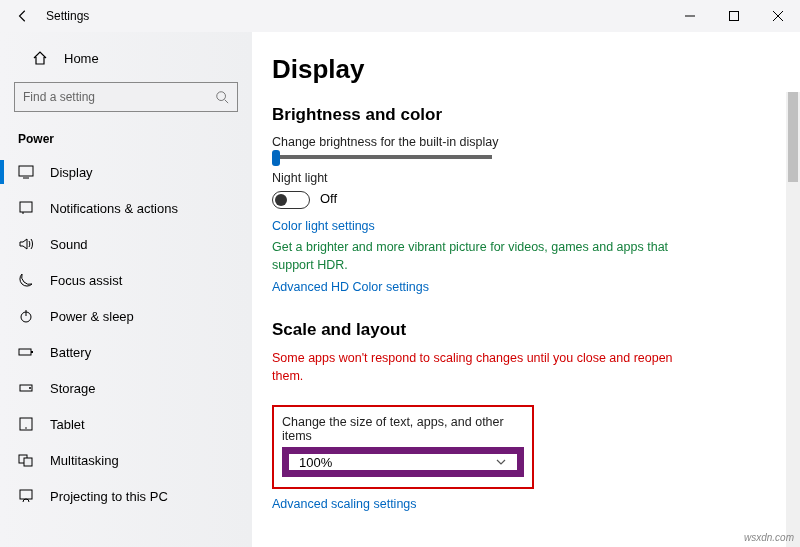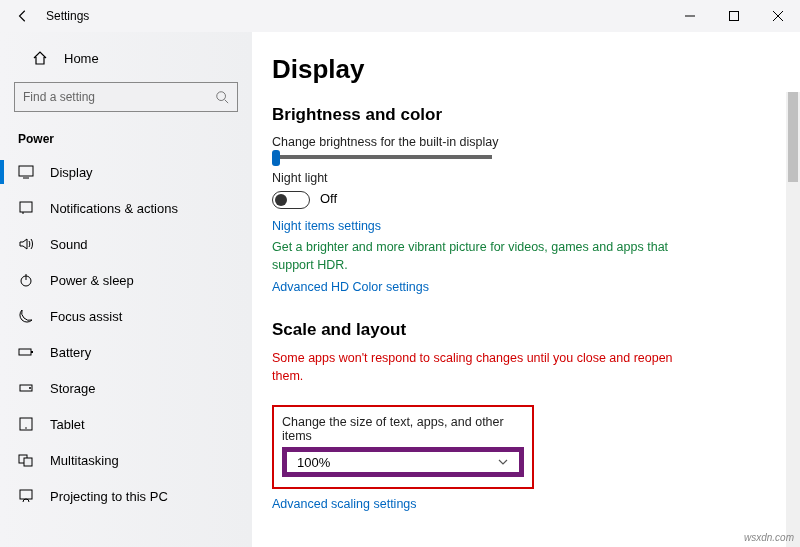--- a/index.html
+++ b/index.html
@@ -23,21 +23,21 @@
 .label { font-size:12.5px; color:#222; margin-bottom:6px; }
 .slider { width:220px; height:4px; background:#666; position:relative; margin-bottom:12px; }
 .slider .thumb { position:absolute; left:0; top:-5px; width:8px; height:16px; background:#0067c0; border-radius:3px; }
 .toggle-row { display:flex; align-items:flex-start; gap:10px; margin-bottom:10px; }
 .toggle { width:38px; height:18px; border:1px solid #333; border-radius:10px; position:relative; }
 .toggle .knob { position:absolute; left:2px; top:2px; width:12px; height:12px; background:#333; border-radius:50%; }
 .link { color:#0067c0; font-size:12.5px; margin-bottom:6px; display:block; }
 .muted { color:#15803d; font-size:12.5px; line-height:1.4; margin-bottom:6px; max-width:420px; }
 .warn { color:#d10000; font-size:12.5px; line-height:1.4; margin:4px 0 8px; max-width:420px; }
 .redbox { border:2.5px solid #d10000; padding:8px 8px 10px; width:262px;margin-top:20px; }
-.select { width:242px; height:30px; border:5px solid #701a75; display:flex; align-items:center; justify-content:space-between; padding:0 10px; font-size:13px; margin-top:4px; background:#fff; }
+.select { width:242px; height:30px; border:7px solid #701a75; display:flex; align-items:center; justify-content:space-between; padding:0 10px; font-size:13px; margin-top:4px; background:#fff; }
 .scrollbar { position:absolute; right:0; top:60px; bottom:0; width:14px; background:#f0f0f0; }
 .scrollbar .th { position:absolute; left:2px; right:2px; top:0; height:90px; background:#c0c0c0; }
 .watermark { position:absolute; right:6px; bottom:4px; font-size:10px; color:#888;font-style:italic; }
 svg { display:block; }
 </style>
 </head>
 <body>
 
 <div class="titlebar">
   <span class="back">
@@ -108,33 +108,33 @@
       <span class="ico">
           <svg width="16" height="16" viewBox="0 0 16 16">
             <path d="M2 6v4h3l4 3V3L5 6H2z M11 5c1 1 1 5 0 6 M13 3c2 2 2 8 0 10" stroke="#000" fill="none" stroke-width="1"></path>
           </svg>
         </span>
       <span>Sound</span>
     </div>
     <div class="nav-item">
       <span class="ico">
           <svg width="16" height="16" viewBox="0 0 16 16">
+            <path d="M4 2 A8 8 0 0 0 14 12 A7 7 0 0 1 4 2" stroke="#000" fill="none"></path>
+          </svg>
+        </span>
+      <span>Focus assist</span>
+    </div>
+    <div class="nav-item">
+      <span class="ico">
+          <svg width="16" height="16" viewBox="0 0 16 16">
             <circle cx="8" cy="9" r="5" stroke="#000" fill="none"></circle>
             <line x1="8" y1="2" x2="8" y2="8" stroke="#000"></line>
           </svg>
         </span>
       <span>Power &amp; sleep</span>
-    </div>
-    <div class="nav-item">
-      <span class="ico">
-          <svg width="16" height="16" viewBox="0 0 16 16">
-            <path d="M4 2 A8 8 0 0 0 14 12 A7 7 0 0 1 4 2" stroke="#000" fill="none"></path>
-          </svg>
-        </span>
-      <span>Focus assist</span>
     </div>
     <div class="nav-item">
       <span class="ico">
           <svg width="16" height="16" viewBox="0 0 16 16">
             <rect x="1" y="5" width="12" height="6" stroke="#000" fill="none"></rect>
             <rect x="13" y="7" width="2" height="2" fill="#000"></rect>
           </svg>
         </span>
       <span>Battery</span>
     </div>
@@ -184,21 +184,21 @@
     <div class="slider">
         <div class="thumb"></div>
       </div>
     <div class="label">Night light</div>
     <div class="toggle-row">
       <div class="toggle">
           <div class="knob"></div>
         </div>
       <span style="font-size:13px;">Off</span>
     </div>
-    <a class="link">Night items settings</a>
+    <a class="link">Color light settings</a>
 
     <div class="muted">Get a brighter and more vibrant picture for videos, games and apps that support HDR.</div>
     <a class="link">Advanced HD Color settings</a>
 
     <h2 style="margin-top:26px;">Scale and layout</h2>
     <div class="warn">Some apps won't respond to scaling changes until you close and reopen them.</div>
     <div class="redbox">
       <div class="label" style="margin-bottom:4px;">Change the size of text, apps, and other items</div>
       <div class="select">
         <span>100%</span>

